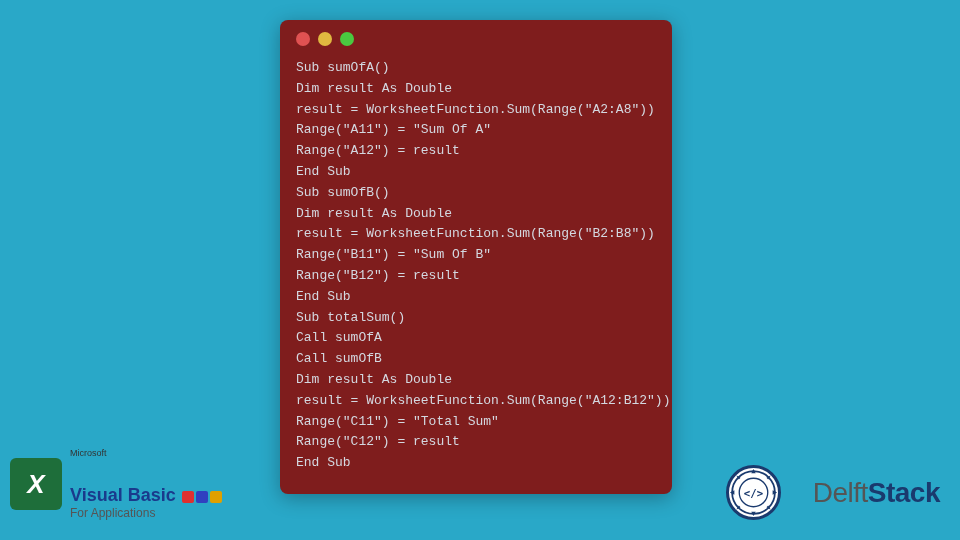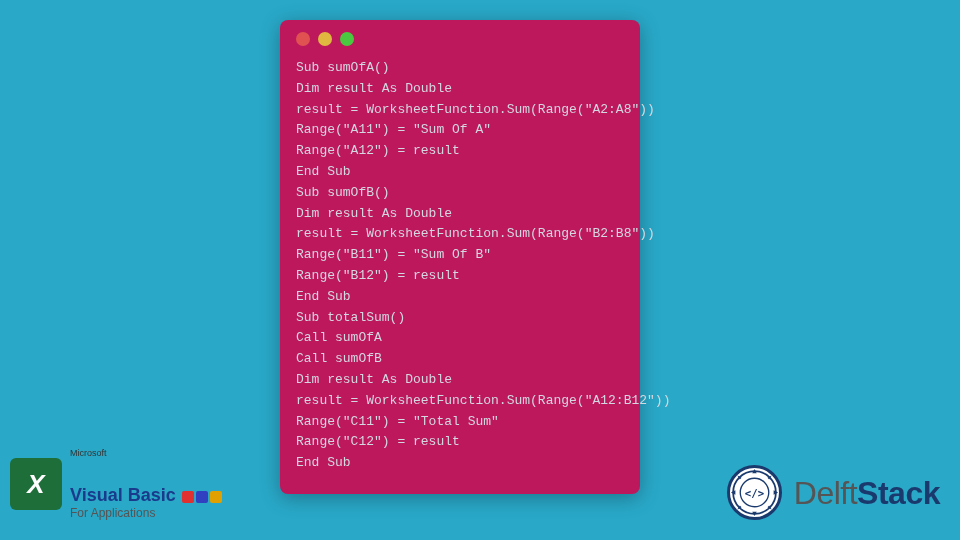--- a/index.html
+++ b/index.html
@@ -10,22 +10,22 @@
       background-color: #29a8c8;
       font-family: Arial, sans-serif;
       position: relative;
       overflow: hidden;
     }
 
     .code-window {
       position: absolute;
       top: 20px;
       left: 280px;
-      width: 360px;
-      background-color: #be185d;
+      width: 392px;
+      background-color: #7f1d1d;
       border-radius: 8px;
       padding: 0;
       box-shadow: 0 4px 20px rgba(0,0,0,0.3);
     }
 
     .title-bar {
       display: flex;
       align-items: center;
       padding: 12px 16px;
       gap: 8px;
@@ -130,25 +130,26 @@
       top: 0; left: 0;
     }
 
     .delft-name {
       display: flex;
       flex-direction: column;
       align-items: flex-start;
     }
 
     .delft-stack-text {
-      font-size: 32px;
+      font-size: 28px;
       font-weight: bold;
       color: #1a3a6e;
       line-height: 1;
       letter-spacing: -0.5px;
+      margin-left: 20px;
     }
 
     .delft-part {
       color: #555;
       font-weight: normal;
     }
 
     .stack-part {
       color: #1a3a6e;
       font-weight: bold;

